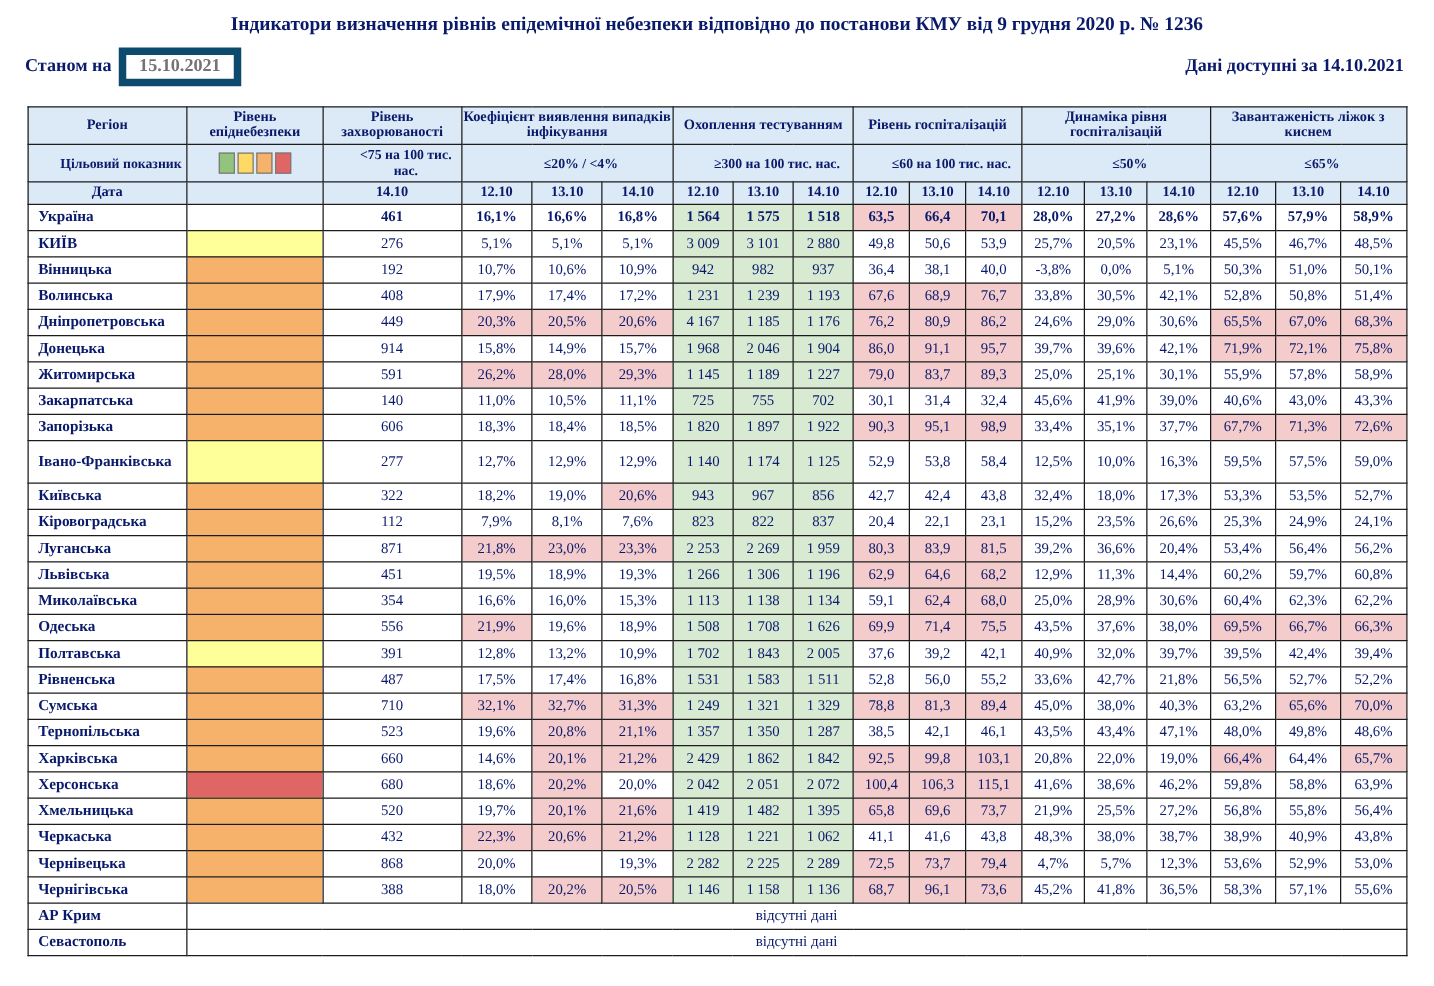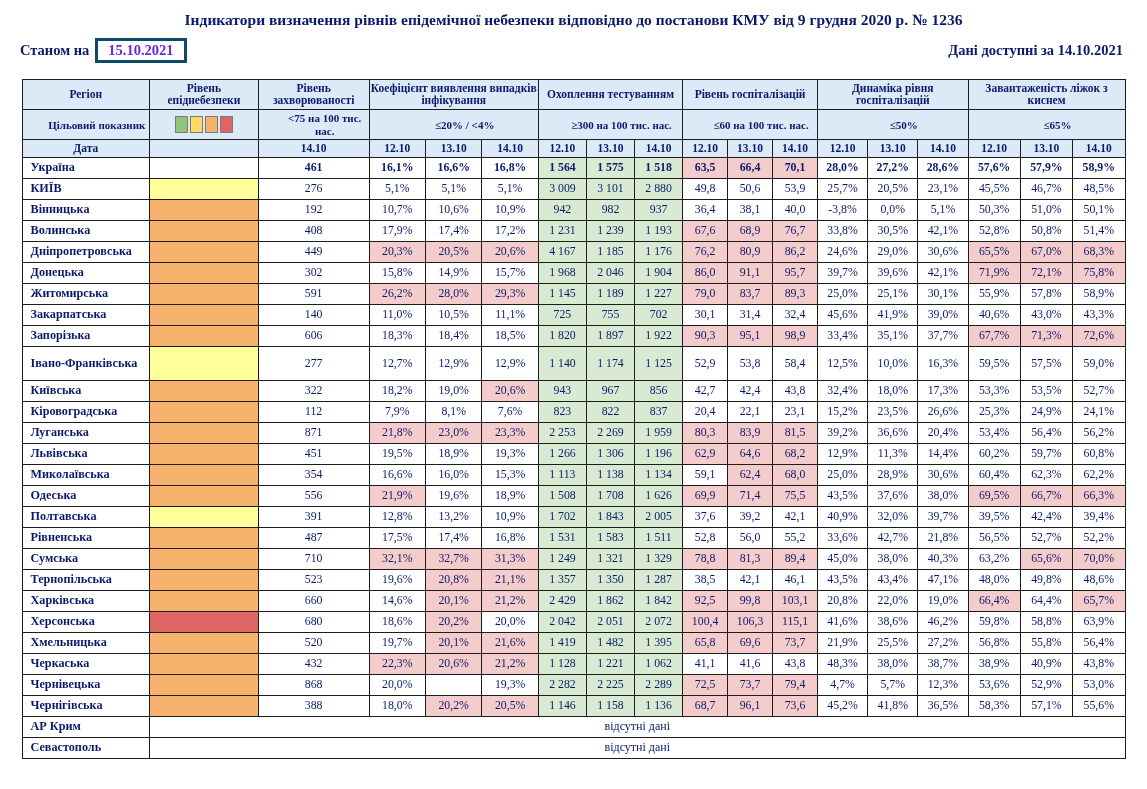--- a/index.html
+++ b/index.html
@@ -25,26 +25,26 @@
     display:flex;
     align-items:center;
     justify-content:space-between;
     padding:2px 24px 4px 20px;
     font-size:14.5px;
     font-weight:bold;
     color:#0a1a6b;
   }
   .subhead .left{display:flex;align-items:center;gap:6px;}
   .date-box{
-    border:3px solid #0c4a6e;
+    border:6px solid #0c4a6e;
     background:#ffffff;
     padding:1px 10px;
     font-weight:bold;
     font-size:14.5px;
-    color:#6d28d9;
+    color:#737373;
   }
 
   table{
     border-collapse:collapse;
     margin:12px auto;
     width:1104px;
     table-layout:fixed;
     font-size:11.5px;
   }
   th,td{
@@ -286,21 +286,21 @@
           <td class="val">24,6%</td>
           <td class="val">29,0%</td>
           <td class="val">30,6%</td>
           <td class="val cell-red">65,5%</td>
           <td class="val cell-red">67,0%</td>
           <td class="val cell-red">68,3%</td>
         </tr>
         <tr>
           <td class="reg">Донецька</td>
           <td class="lvl-orange"></td>
-          <td class="val">302</td>
+          <td class="val">914</td>
           <td class="val">15,8%</td>
           <td class="val">14,9%</td>
           <td class="val">15,7%</td>
           <td class="val cell-green">1 968</td>
           <td class="val cell-green">2 046</td>
           <td class="val cell-green">1 904</td>
           <td class="val cell-red">86,0</td>
           <td class="val cell-red">91,1</td>
           <td class="val cell-red">95,7</td>
           <td class="val">39,7%</td>

